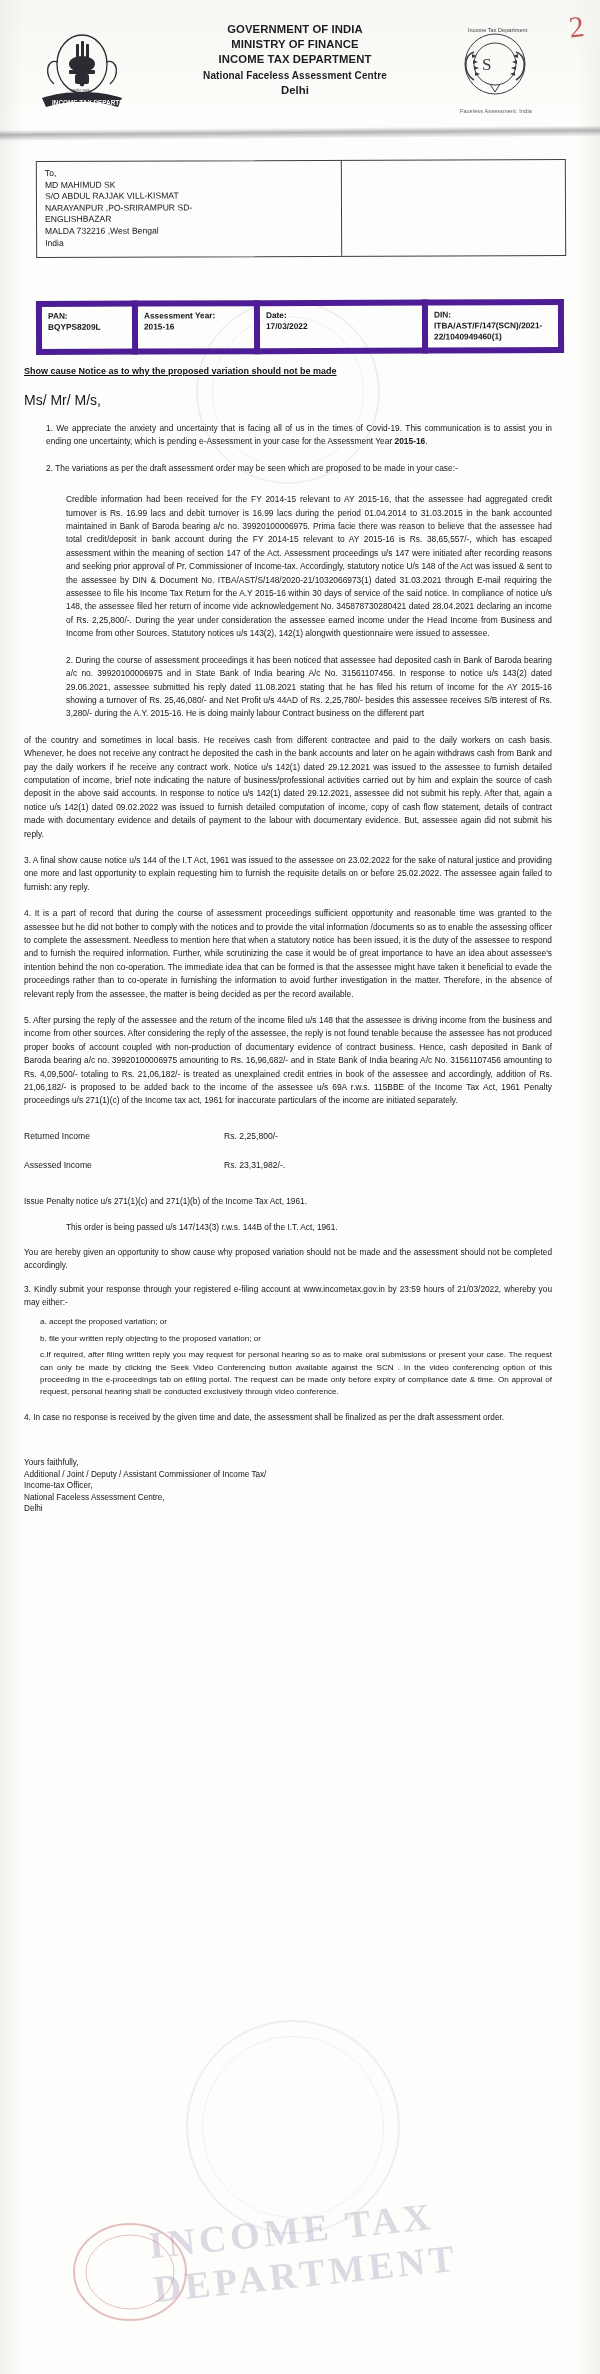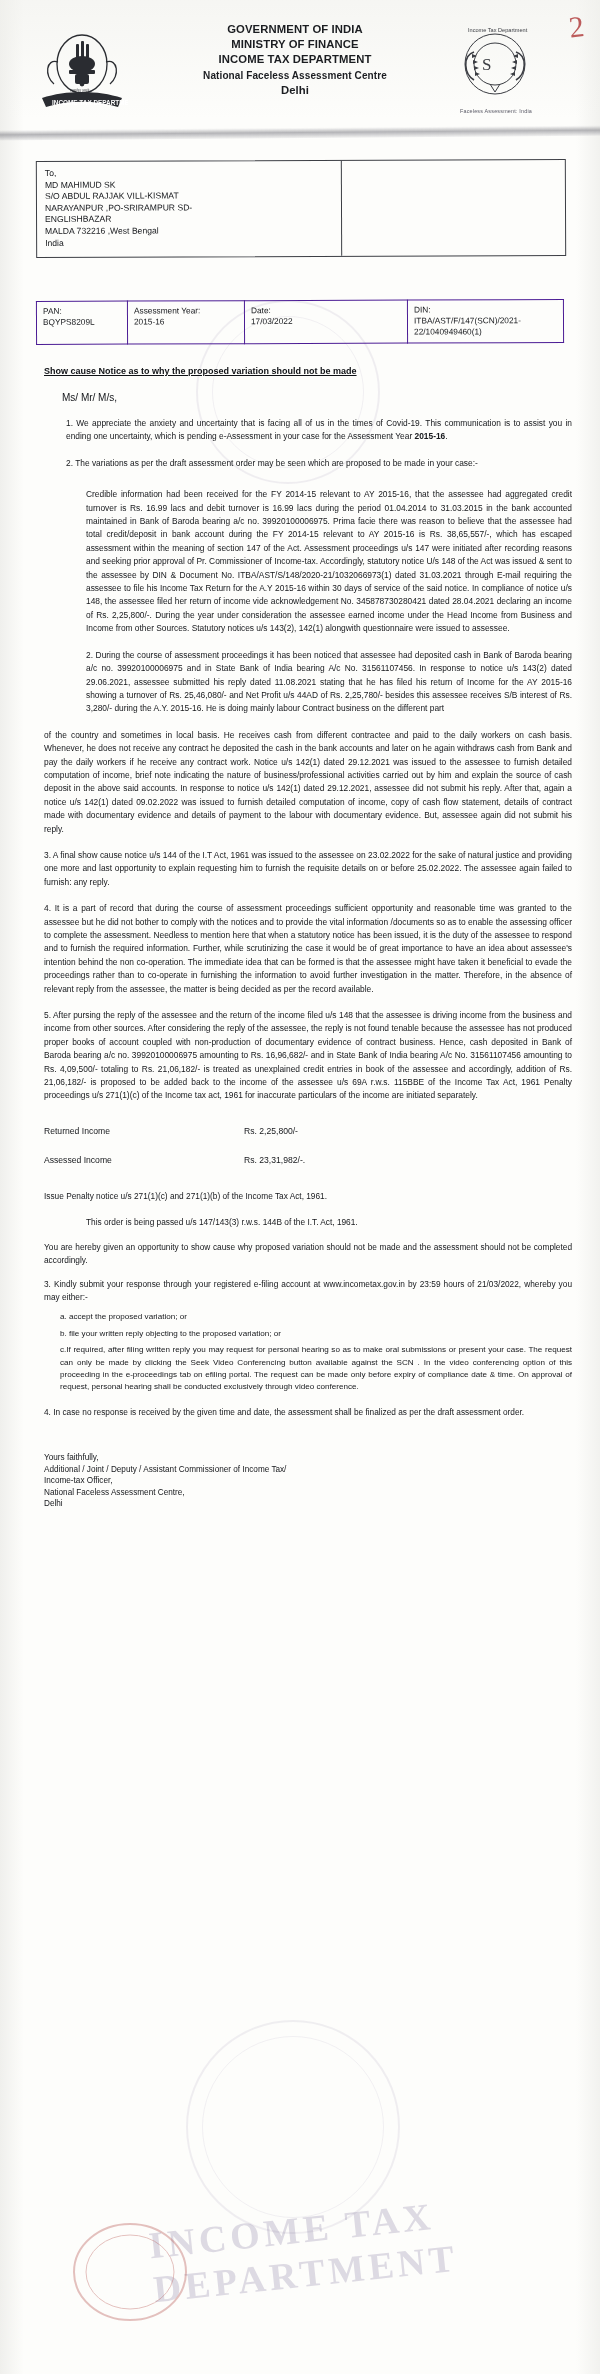--- a/index.html
+++ b/index.html
@@ -109,50 +109,50 @@
   
   .pan-table {
     position: absolute;
     left: 36px; top: 300px;
     width: 528px;
     border: 1px solid #3d3f45;
     border-collapse: collapse;
     transform: rotate(-0.2deg);
   }
   .pan-table td {
-    border: 1px solid #4c1d95;
+    border: 6px solid #4c1d95;
     padding: 4px 6px 6px 6px;
     vertical-align: top;
     font-size: 8.3px;
     line-height: 10.8px;
-    font-weight: normal;
+    font-weight: bold;
     color: #15171b;
   }
   .pan-label { display: block; }
   .pan-value { display: block; }
   .c-pan { width: 78px; }
   .c-ay { width: 104px; border-radius: 16px; }
   .c-date { width: 150px; }
 
   
   .body {
     position: absolute;
-    left: 44px; top: 366px;
+    left: 24px; top: 366px;
     width: 528px;
   }
   .sc-heading {
     font-size: 9px;
     font-weight: bold;
     text-decoration: underline;
     color: #101216;
     margin-bottom: 16px;
   }
   .salutation {
-    font-size: 10px;
-    margin: 0 0 14px 18px;
+    font-size: 14px;
+    margin: 0 0 14px 0;
     color: #15171b;
   }
   p.para {
     font-size: 8.4px;
     line-height: 13.4px;
     text-align: justify;
     margin: 0 0 13px 0;
     color: #15171b;
   }
   p.para.indent { margin-left: 22px; }

